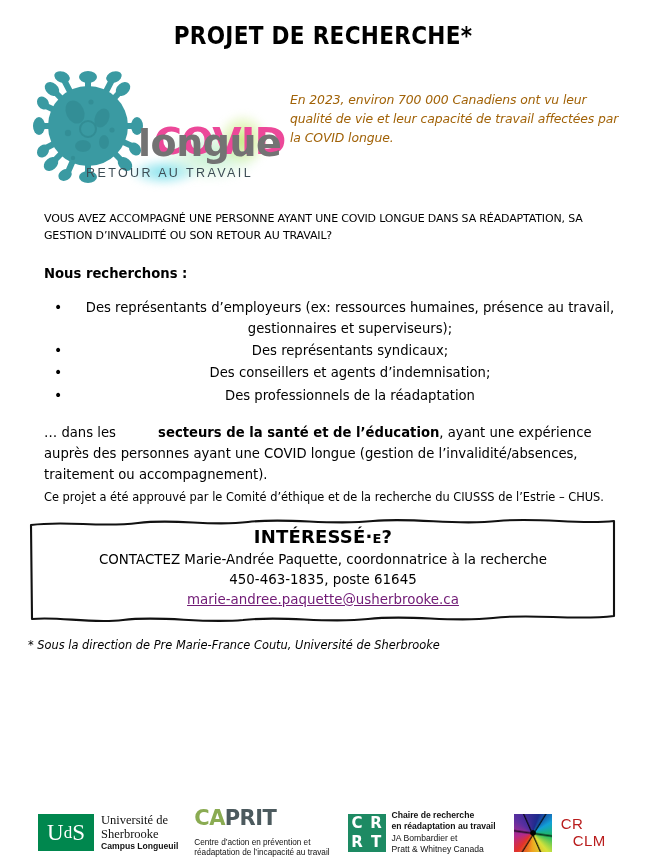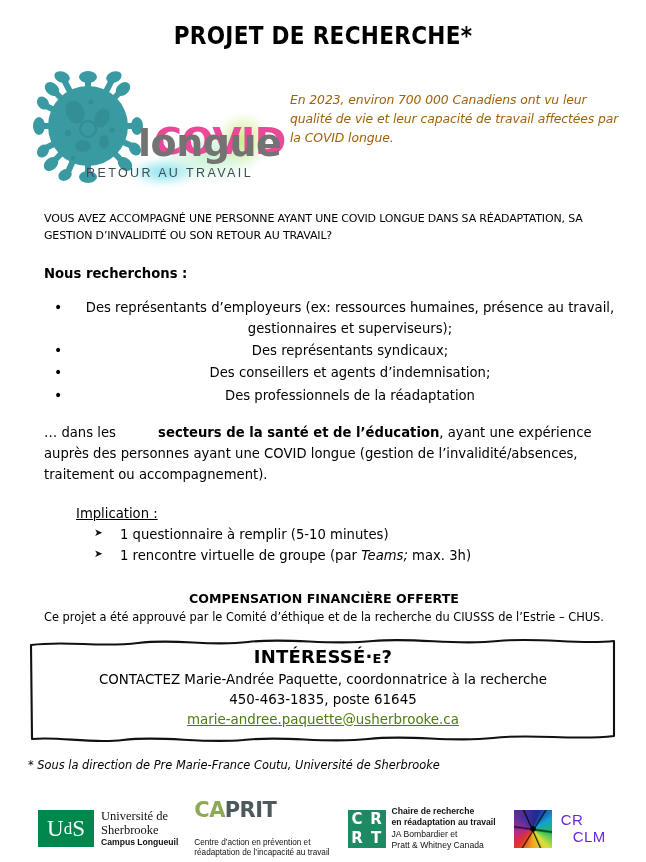--- a/index.html
+++ b/index.html
@@ -242,21 +242,21 @@
   .contact-line {
     font-family: "DejaVu Sans", sans-serif;
     font-size: 13.4px;
     margin-top: 5px;
   }
   .contact-email {
     display: inline-block;
     margin-top: 5px;
     font-family: "DejaVu Sans", sans-serif;
     font-size: 13.4px;
-    color: #4d7c0f;
+    color: #701a75;
     text-decoration: underline;
   }
 
   .footnote {
     font-family: "DejaVu Sans", sans-serif;
     font-style: italic;
     font-size: 11.4px;
     margin: 14px 0 0 28px;
   }
 
@@ -313,21 +313,21 @@
     font-size: 21px;
     letter-spacing: -0.6px;
     line-height: 1;
   }
   .caprit-word .ca { color: #8aab52; }
   .caprit-word .prit { color: #4c5a5e; }
   .caprit-sub {
     font-family: "Liberation Sans", sans-serif;
     font-size: 8.2px;
     line-height: 1.25;
-    margin-top: 17px;
+    margin-top: 9px;
     color: #111;
   }
 
   
   .crrt { margin-left: 18px; display: flex; align-items: center; }
   .crrt-mark {
     width: 38px;
     height: 38px;
     background: #1d8a63;
     display: grid;
@@ -374,21 +374,21 @@
       radial-gradient(circle at 50% 50%, rgba(0,0,0,0.92) 0 9%, rgba(0,0,0,0) 12%),
       linear-gradient(66deg, rgba(0,0,0,0) 46%, rgba(0,0,0,0.85) 48%, rgba(0,0,0,0) 51%),
       linear-gradient(-58deg, rgba(0,0,0,0) 46%, rgba(0,0,0,0.8) 48%, rgba(0,0,0,0) 51%),
       linear-gradient(8deg, rgba(0,0,0,0) 45%, rgba(0,0,0,0.7) 49%, rgba(0,0,0,0) 53%);
   }
   .crclm-text {
     margin-left: 9px;
     font-family: "Liberation Sans", sans-serif;
     font-size: 15px;
     line-height: 1.12;
-    color: #6d28d9;
+    color: #b91c1c;
     letter-spacing: 0.5px;
   }
   .crclm-text .l2 { padding-left: 12px; display: block; }
 </style>
 </head>
 <body>
 
 <div class="page">
 
   <div class="title">PROJET DE RECHERCHE*</div>
@@ -464,29 +464,21 @@
 
     <ul class="bullets">
       <li>Des représentants d’employeurs (ex: ressources humaines, présence au travail, gestionnaires et superviseurs);</li>
       <li>Des représentants syndicaux;</li>
       <li>Des conseillers et agents d’indemnisation;</li>
       <li>Des professionnels de la réadaptation</li>
     </ul>
 
     <div class="para"><span>… dans les </span><b>secteurs de la santé et de l’éducation</b><span>, ayant une expérience auprès des personnes ayant une COVID longue (gestion de l’invalidité/absences, traitement ou accompagnement).</span></div>
 
-    <div class="implication-block">
-      <div class="implication-title">Implication :</div>
-      <ul class="arrows">
-        <li><span>1 questionnaire à remplir (5-10 minutes)</span></li>
-        <li><span>1 rencontre virtuelle de groupe (par </span><i>Teams;</i><span> max. 3h)</span></li>
-      </ul>
-    </div>
-
-    <div class="compensation">COMPENSATION FINANCIÈRE OFFERTE</div>
+
     <div class="ethics">Ce projet a été approuvé par le Comité d’éthique et de la recherche du CIUSSS de l’Estrie – CHUS.</div>
   </div>
 
   <div class="contact-wrap">
     <svg class="contact-svg" viewBox="0 0 590 108" preserveAspectRatio="none">
       <path d="M3,9 C40,4 70,12 110,7 C150,2 180,11 220,6 C262,1 300,10 345,5 C390,1 425,10 470,5 C512,1 550,9 586,5
                L586,100 C545,105 505,97 465,102 C420,107 385,98 340,103 C295,108 258,99 215,104 C172,108 135,99 95,104 C62,108 30,100 4,103 Z" fill="none" stroke="#111111" stroke-width="2.1" stroke-linejoin="round"></path>
     </svg>
     <div class="contact-inner">
       <div class="contact-heading"><span>INTÉRESSÉ·</span><span class="small-e">E</span><span>?</span></div>

